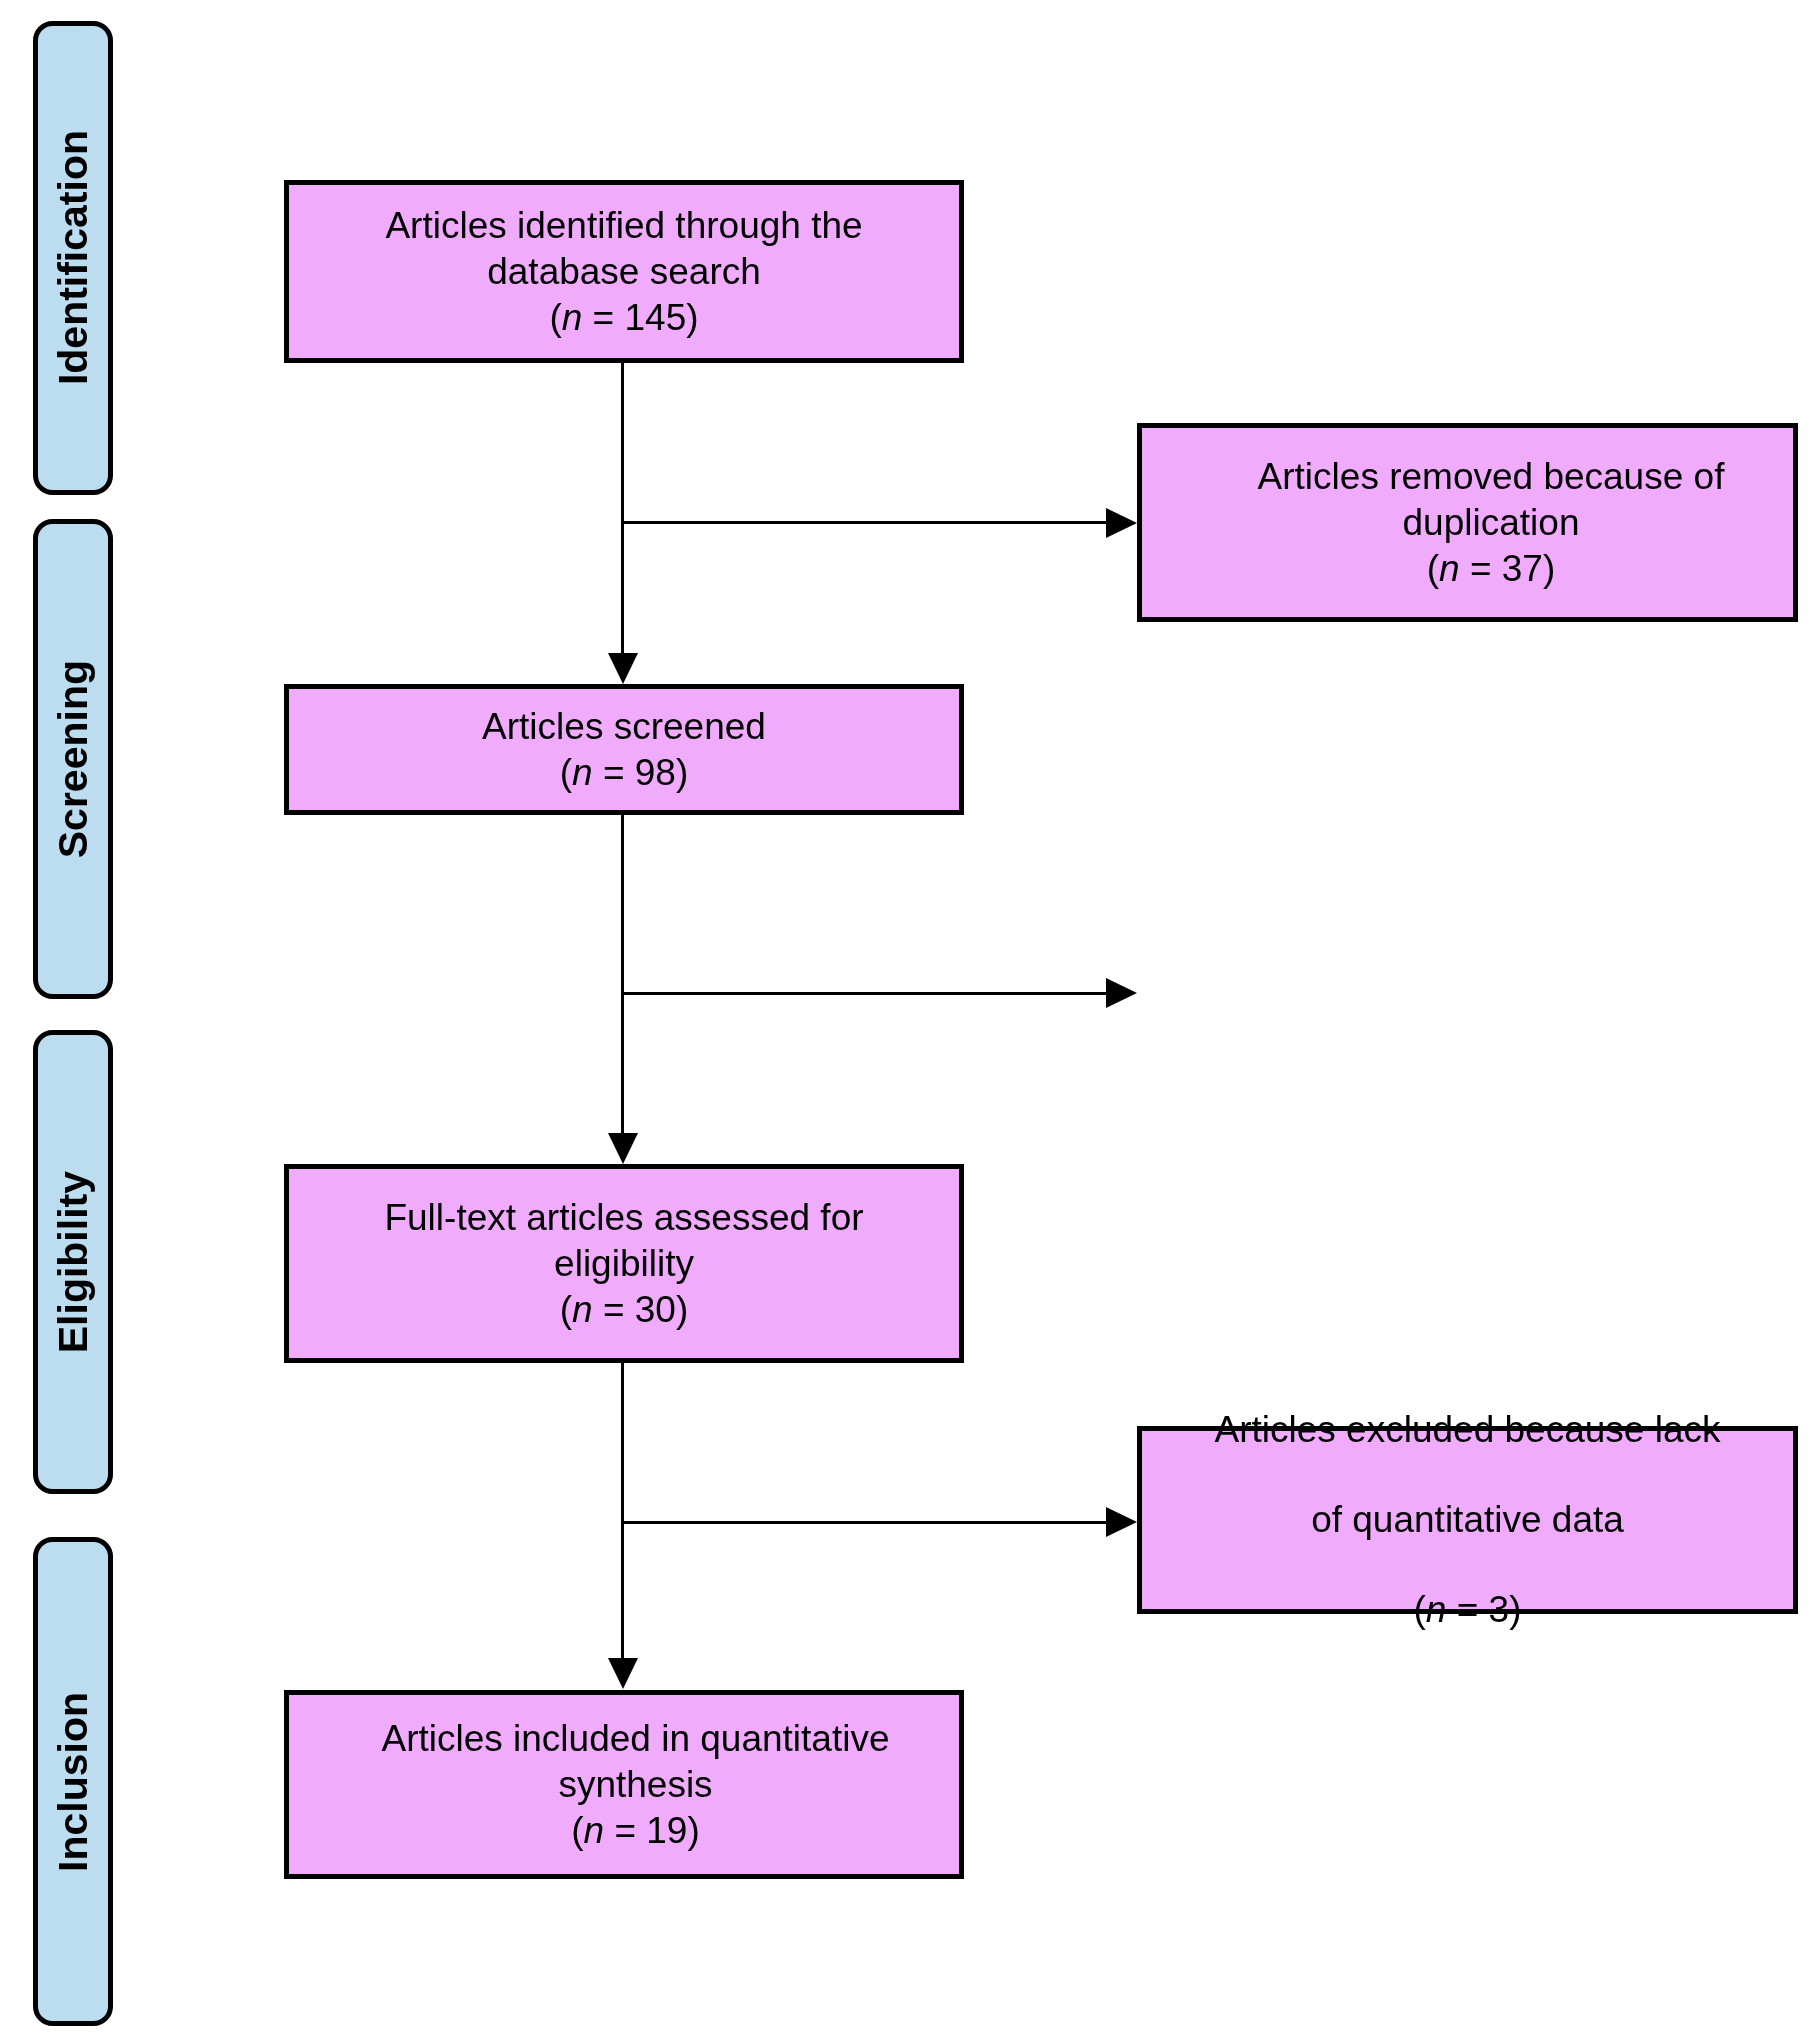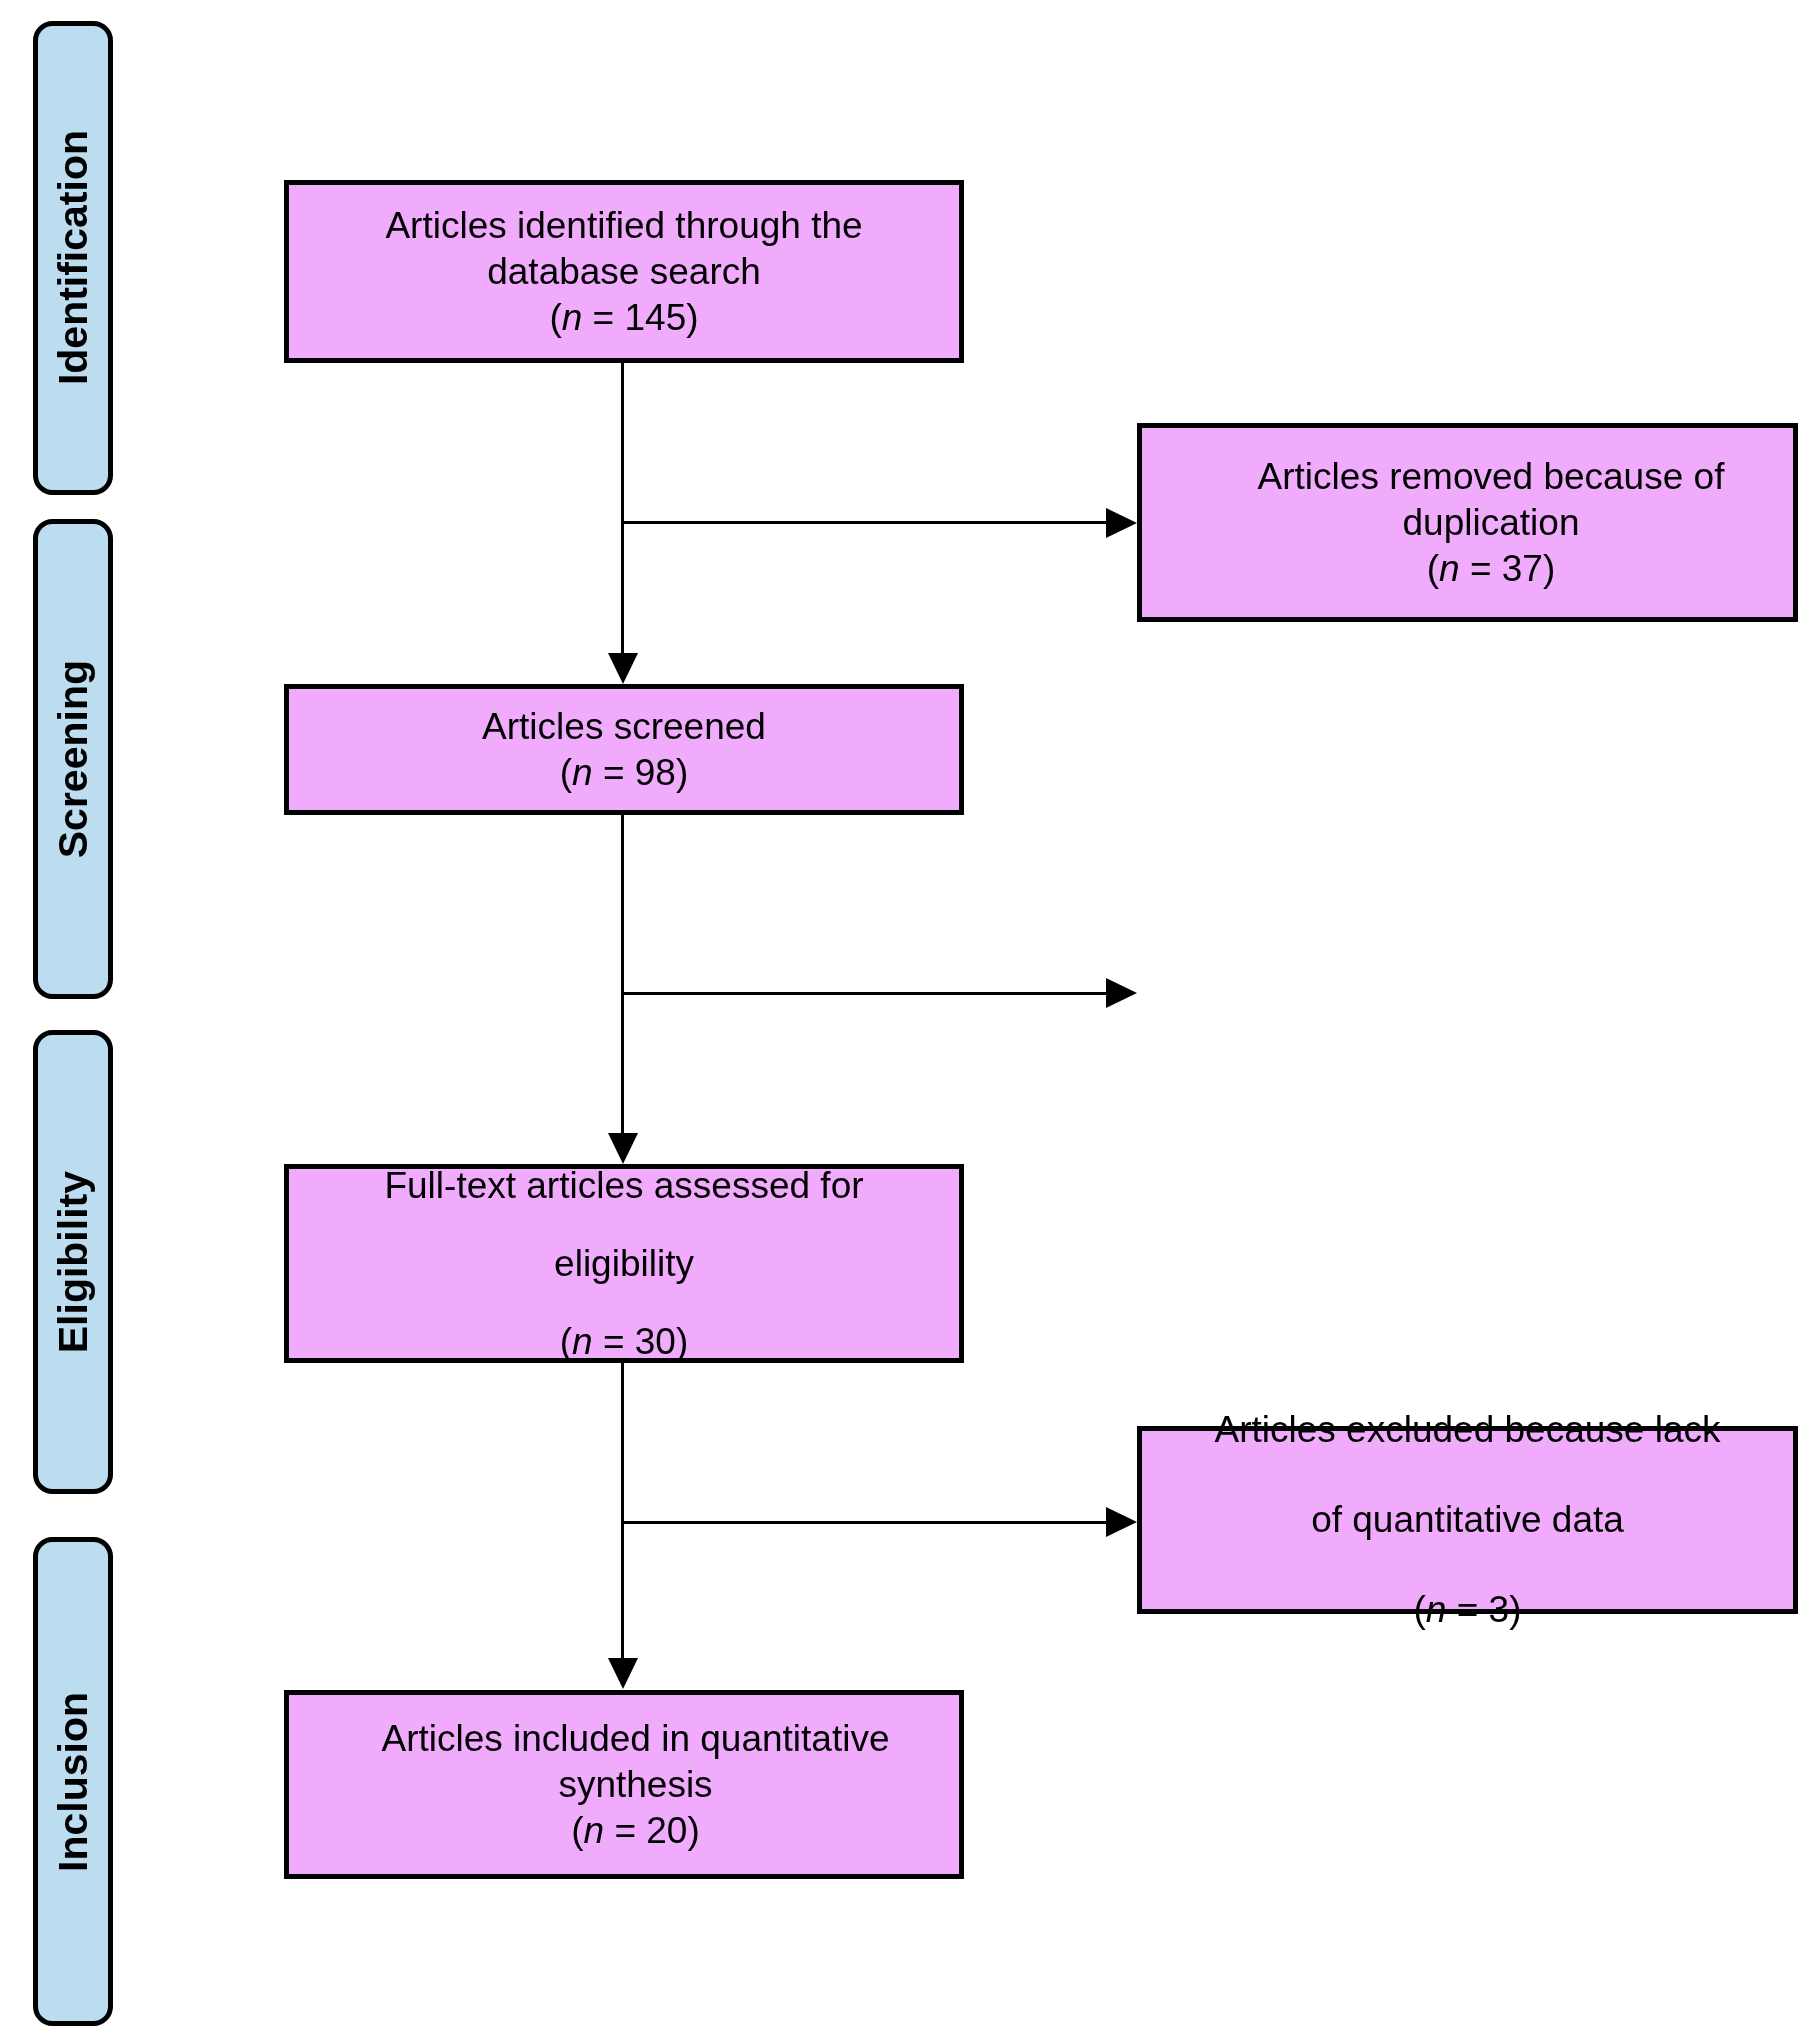--- a/index.html
+++ b/index.html
@@ -101,30 +101,30 @@
     <div class="line">Articles identified through the</div>
     <div class="line">database search</div>
     <div class="line"><span>(</span><i>n</i><span> = </span><span>145</span><span>)</span></div>
   </div>
 
   <div class="box main" style="top:684px;height:131px;text-align:center;">
     <div class="line">Articles screened</div>
     <div class="line"><span>(</span><i>n</i><span> = </span><span>98</span><span>)</span></div>
   </div>
 
-  <div class="box main" style="top:1164px;height:199px;gap:32px;">
+  <div class="box main" style="top:1164px;height:199px;">
     <div class="line">Full-text articles assessed for</div>
     <div class="line">eligibility</div>
     <div class="line"><span>(</span><i>n</i><span> = </span><span>30</span><span>)</span></div>
   </div>
 
   <div class="box main" style="top:1690px;height:189px;padding-left:23px;">
     <div class="line">Articles included in quantitative</div>
     <div class="line">synthesis</div>
-    <div class="line"><span>(</span><i>n</i><span> = </span><span>20</span><span>)</span></div>
+    <div class="line"><span>(</span><i>n</i><span> = </span><span>19</span><span>)</span></div>
   </div>
 
   <div class="box side" style="top:423px;height:199px;padding-left:47px;">
     <div class="line">Articles removed because of</div>
     <div class="line">duplication</div>
     <div class="line"><span>(</span><i>n</i><span> = </span><span>37</span><span>)</span></div>
   </div>
 
 
   <div class="box side" style="top:1426px;height:188px;gap:44px;">

